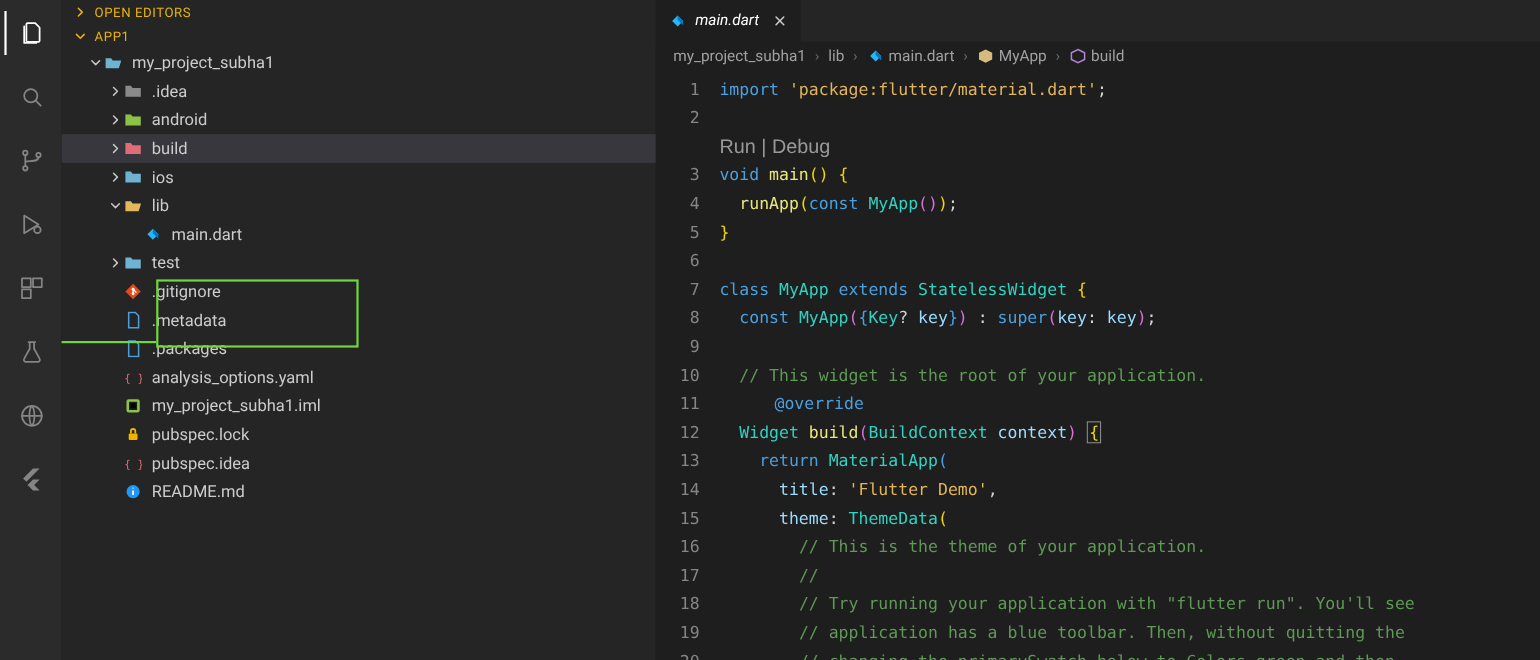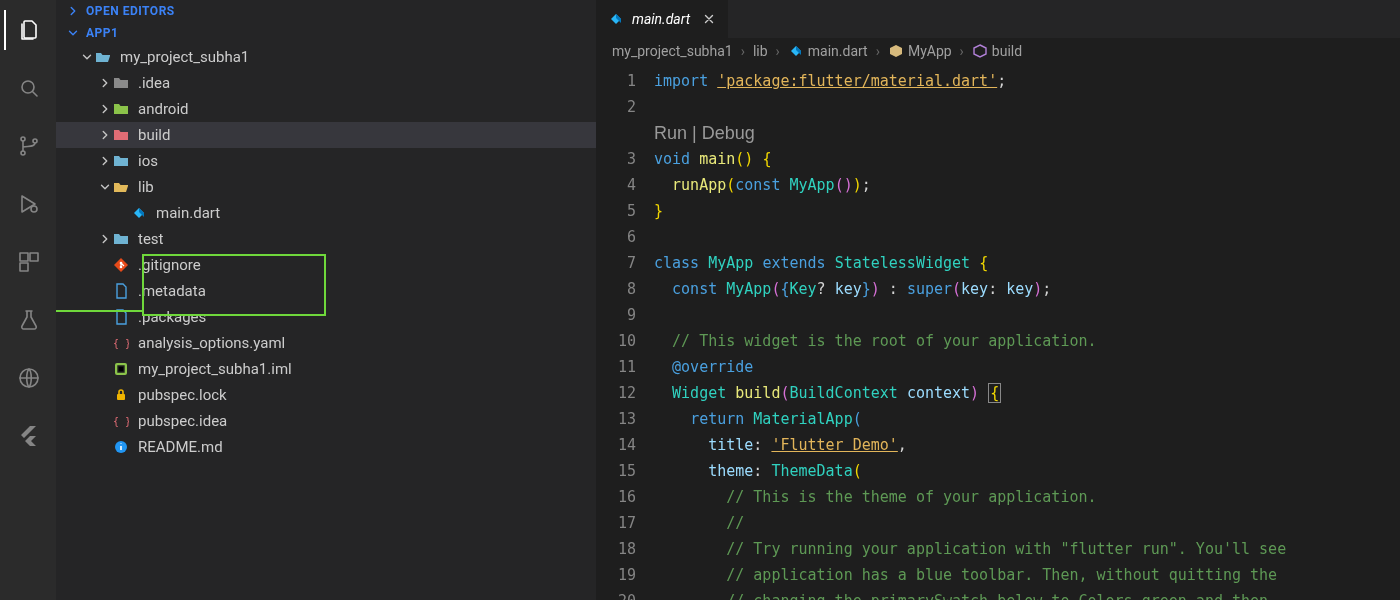--- a/index.html
+++ b/index.html
@@ -46,23 +46,23 @@
     padding: 0 14px 0 20px;
     font-size: 12px;
     letter-spacing: 0.5px;
     color: #bbbbbb;
   }
   .more-icon { width:18px; height:18px; color:#cccccc; cursor:pointer; }
   .section-header {
     display: flex; align-items: flex-end;
     padding: 4px 10px;
     font-size: 12px;
-    font-weight: 700;
+    font-weight: 400;
     letter-spacing: 0.5px;
-    color: #3b82f6;
+    color: #eab308;
     cursor: pointer;
   }
   .section-header .chev { width:14px; height:14px; margin-right:6px; }
 
   .tree { padding-bottom: 8px; }
   .tree-row {
     display: flex; align-items: center;
     height: 26px;
     color: #cccccc;
     cursor: pointer;
@@ -148,26 +148,26 @@
     position: relative;
   }
   .codelens {
     font-family: -apple-system, sans-serif;
     font-size: 18px;
     color: #999999;
     line-height: 26px;
   }
   .codelens span { cursor:pointer; }
   .tok-kw { color:#4aa0df; }
-  .tok-str { color:#e2b55a;text-decoration:underline; }
+  .tok-str { color:#e2b55a; }
   .tok-fn { color:#e8e87a; }
   .tok-type { color:#30d2c0; }
   .tok-prop { color:#9cdcfe; }
   .tok-comment { color:#5e9955; }
-  .tok-annot { color:#4aa0df; }
+  .tok-annot { color:#4aa0df;margin-left:32px; }
   .tok-punc { color:#f1d700; }
   .tok-punc2 { color:#d670d6; }
   .tok-punc3 { color:#4aa0df; }
   .tok-white { color:#d4d4d4; }
   .cursor-bracket { border:1px solid #888; padding:0 1px; }
 
   
   .stroke { fill:none; stroke:currentColor; stroke-width:1.6; stroke-linecap:round; stroke-linejoin:round; }
   .fill { fill: currentColor; }
 </style>

